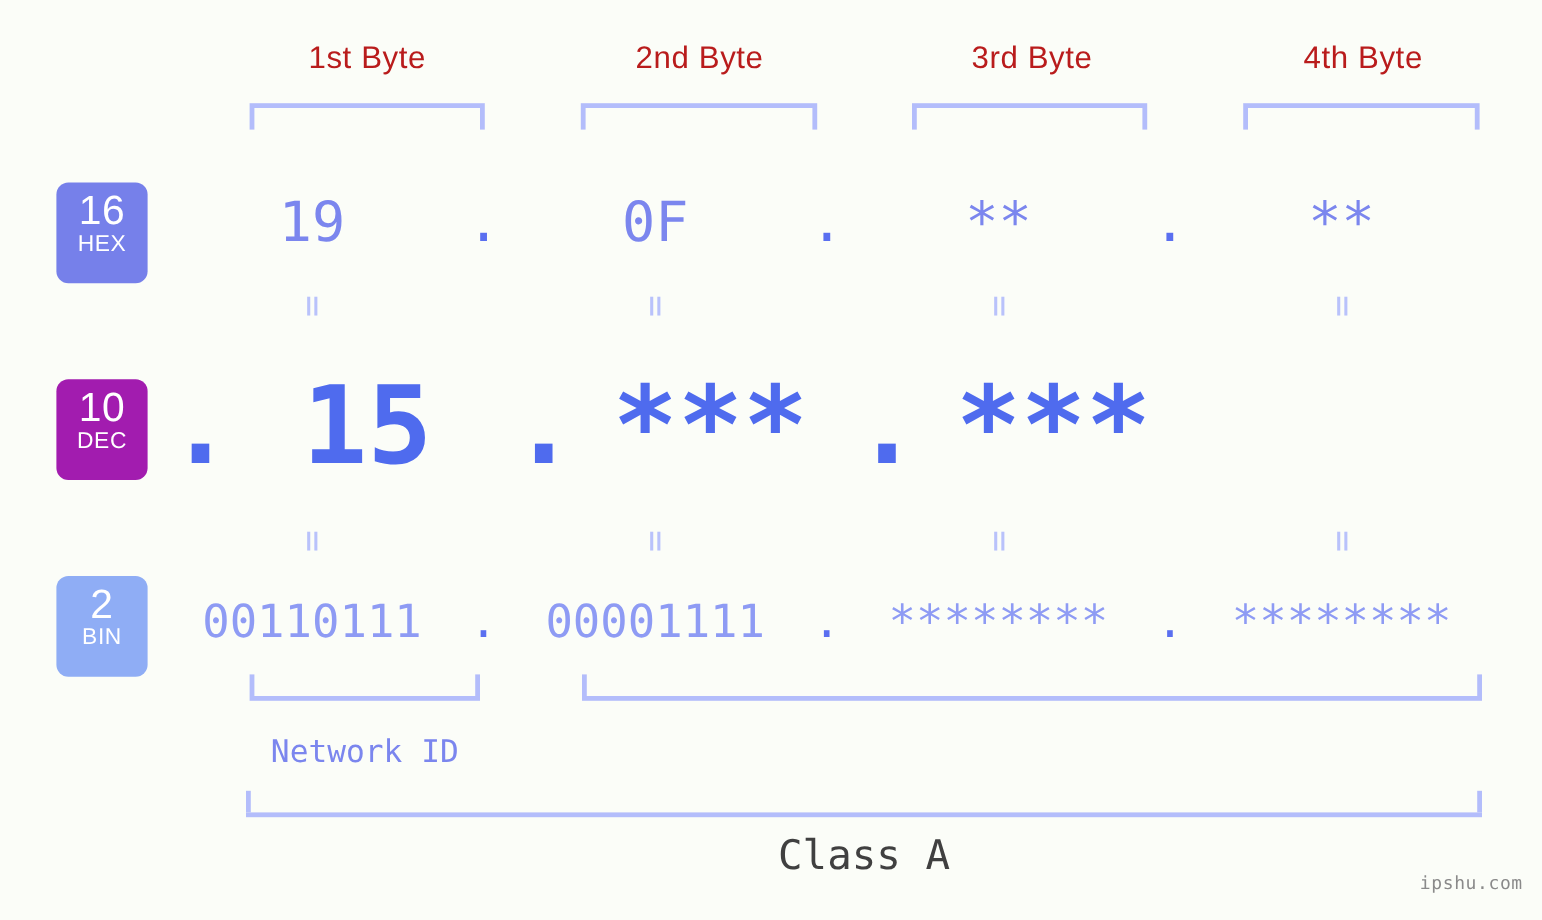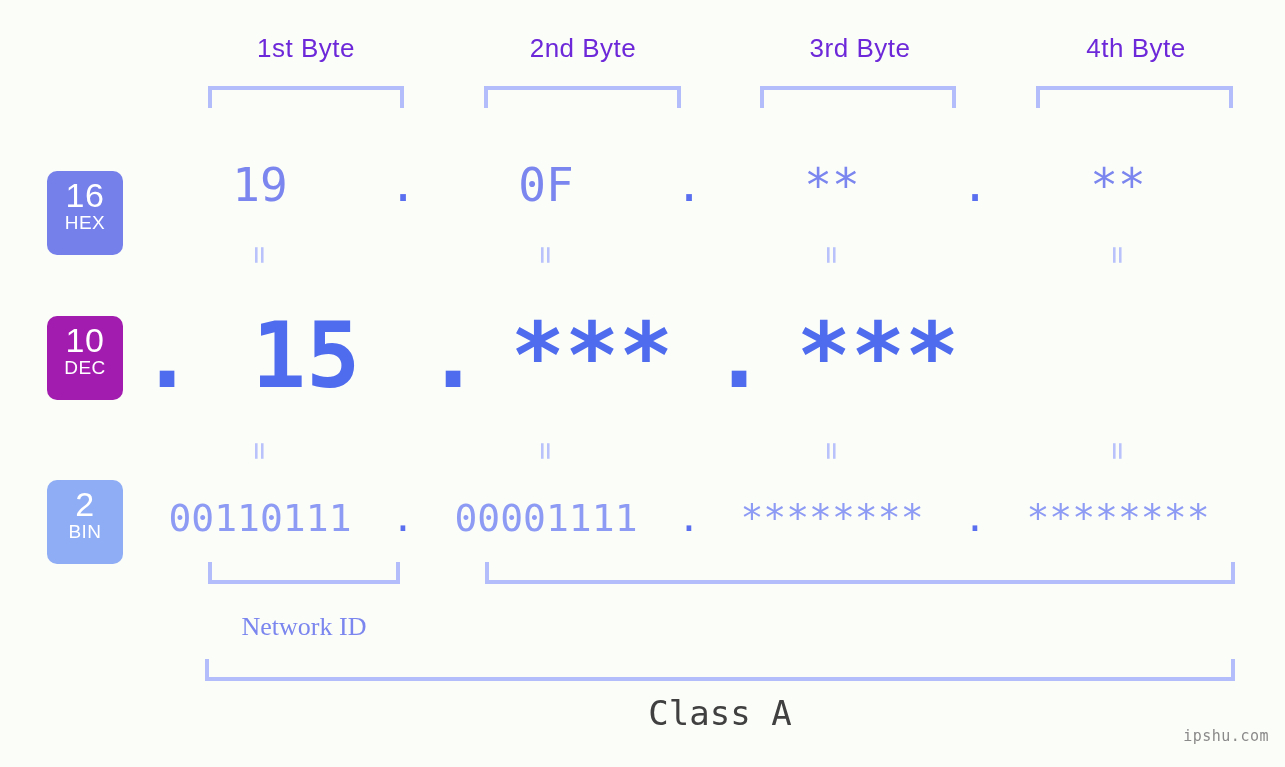--- a/index.html
+++ b/index.html
@@ -22,21 +22,21 @@
   }
 
   
   .byte-header {
     position: absolute;
     top: 33px;
     width: 240px;
     text-align: center;
     font-family: "Liberation Sans", sans-serif;
     font-size: 26px;
-    color: #6d28d9;
+    color: #b91c1c;
     letter-spacing: 0.5px;
     white-space: nowrap;
   }
 
   
   .bracket {
     position: absolute;
     border-top: 4px solid #b3bdfb;
     height: 18px;
     box-sizing: border-box;
@@ -91,21 +91,21 @@
     letter-spacing: 0.5px;
   }
   .badge .lbl {
     display: block;
     font-size: 19px;
     line-height: 22px;
     font-weight: 400;
     letter-spacing: 0.5px;
   }
 
-  #badge-hex { top: 171px; height: 84px; background: #7680ea; }
+  #badge-hex { top: 152px; height: 84px; background: #7680ea; }
   #badge-dec { top: 316px; height: 84px; background: #a21caf; }
   #badge-bin { top: 480px; height: 84px; background: #8fadf5; }
 
   
   .value-row {
     position: absolute;
     left: 140px;
     width: 1145px;
     display: flex;
     align-items: center;
@@ -281,20 +281,20 @@
     <div class="cell">00001111</div>
     <div class="sep">.</div>
     <div class="cell">********</div>
     <div class="sep">.</div>
     <div class="cell">********</div>
   </div>
 
   <div class="bracket-up" style="left:208px; top:566px; width:192px;"></div>
   <div class="bracket-up" style="left:485px; top:566px; width:750px;"></div>
 
-  <div class="id-label" style="left:208px; top:612px; width:192px;font-family:Liberation Serif, serif;">Network ID</div>
+  <div class="id-label" style="left:208px; top:612px; width:192px;">Network ID</div>
 
   <div class="bracket-up" style="left:205px; top:663px; width:1030px;"></div>
   <div id="class-label">Class A</div>
 
   <div id="watermark">ipshu.com</div>
 
 </div>
 
 </body></html>

